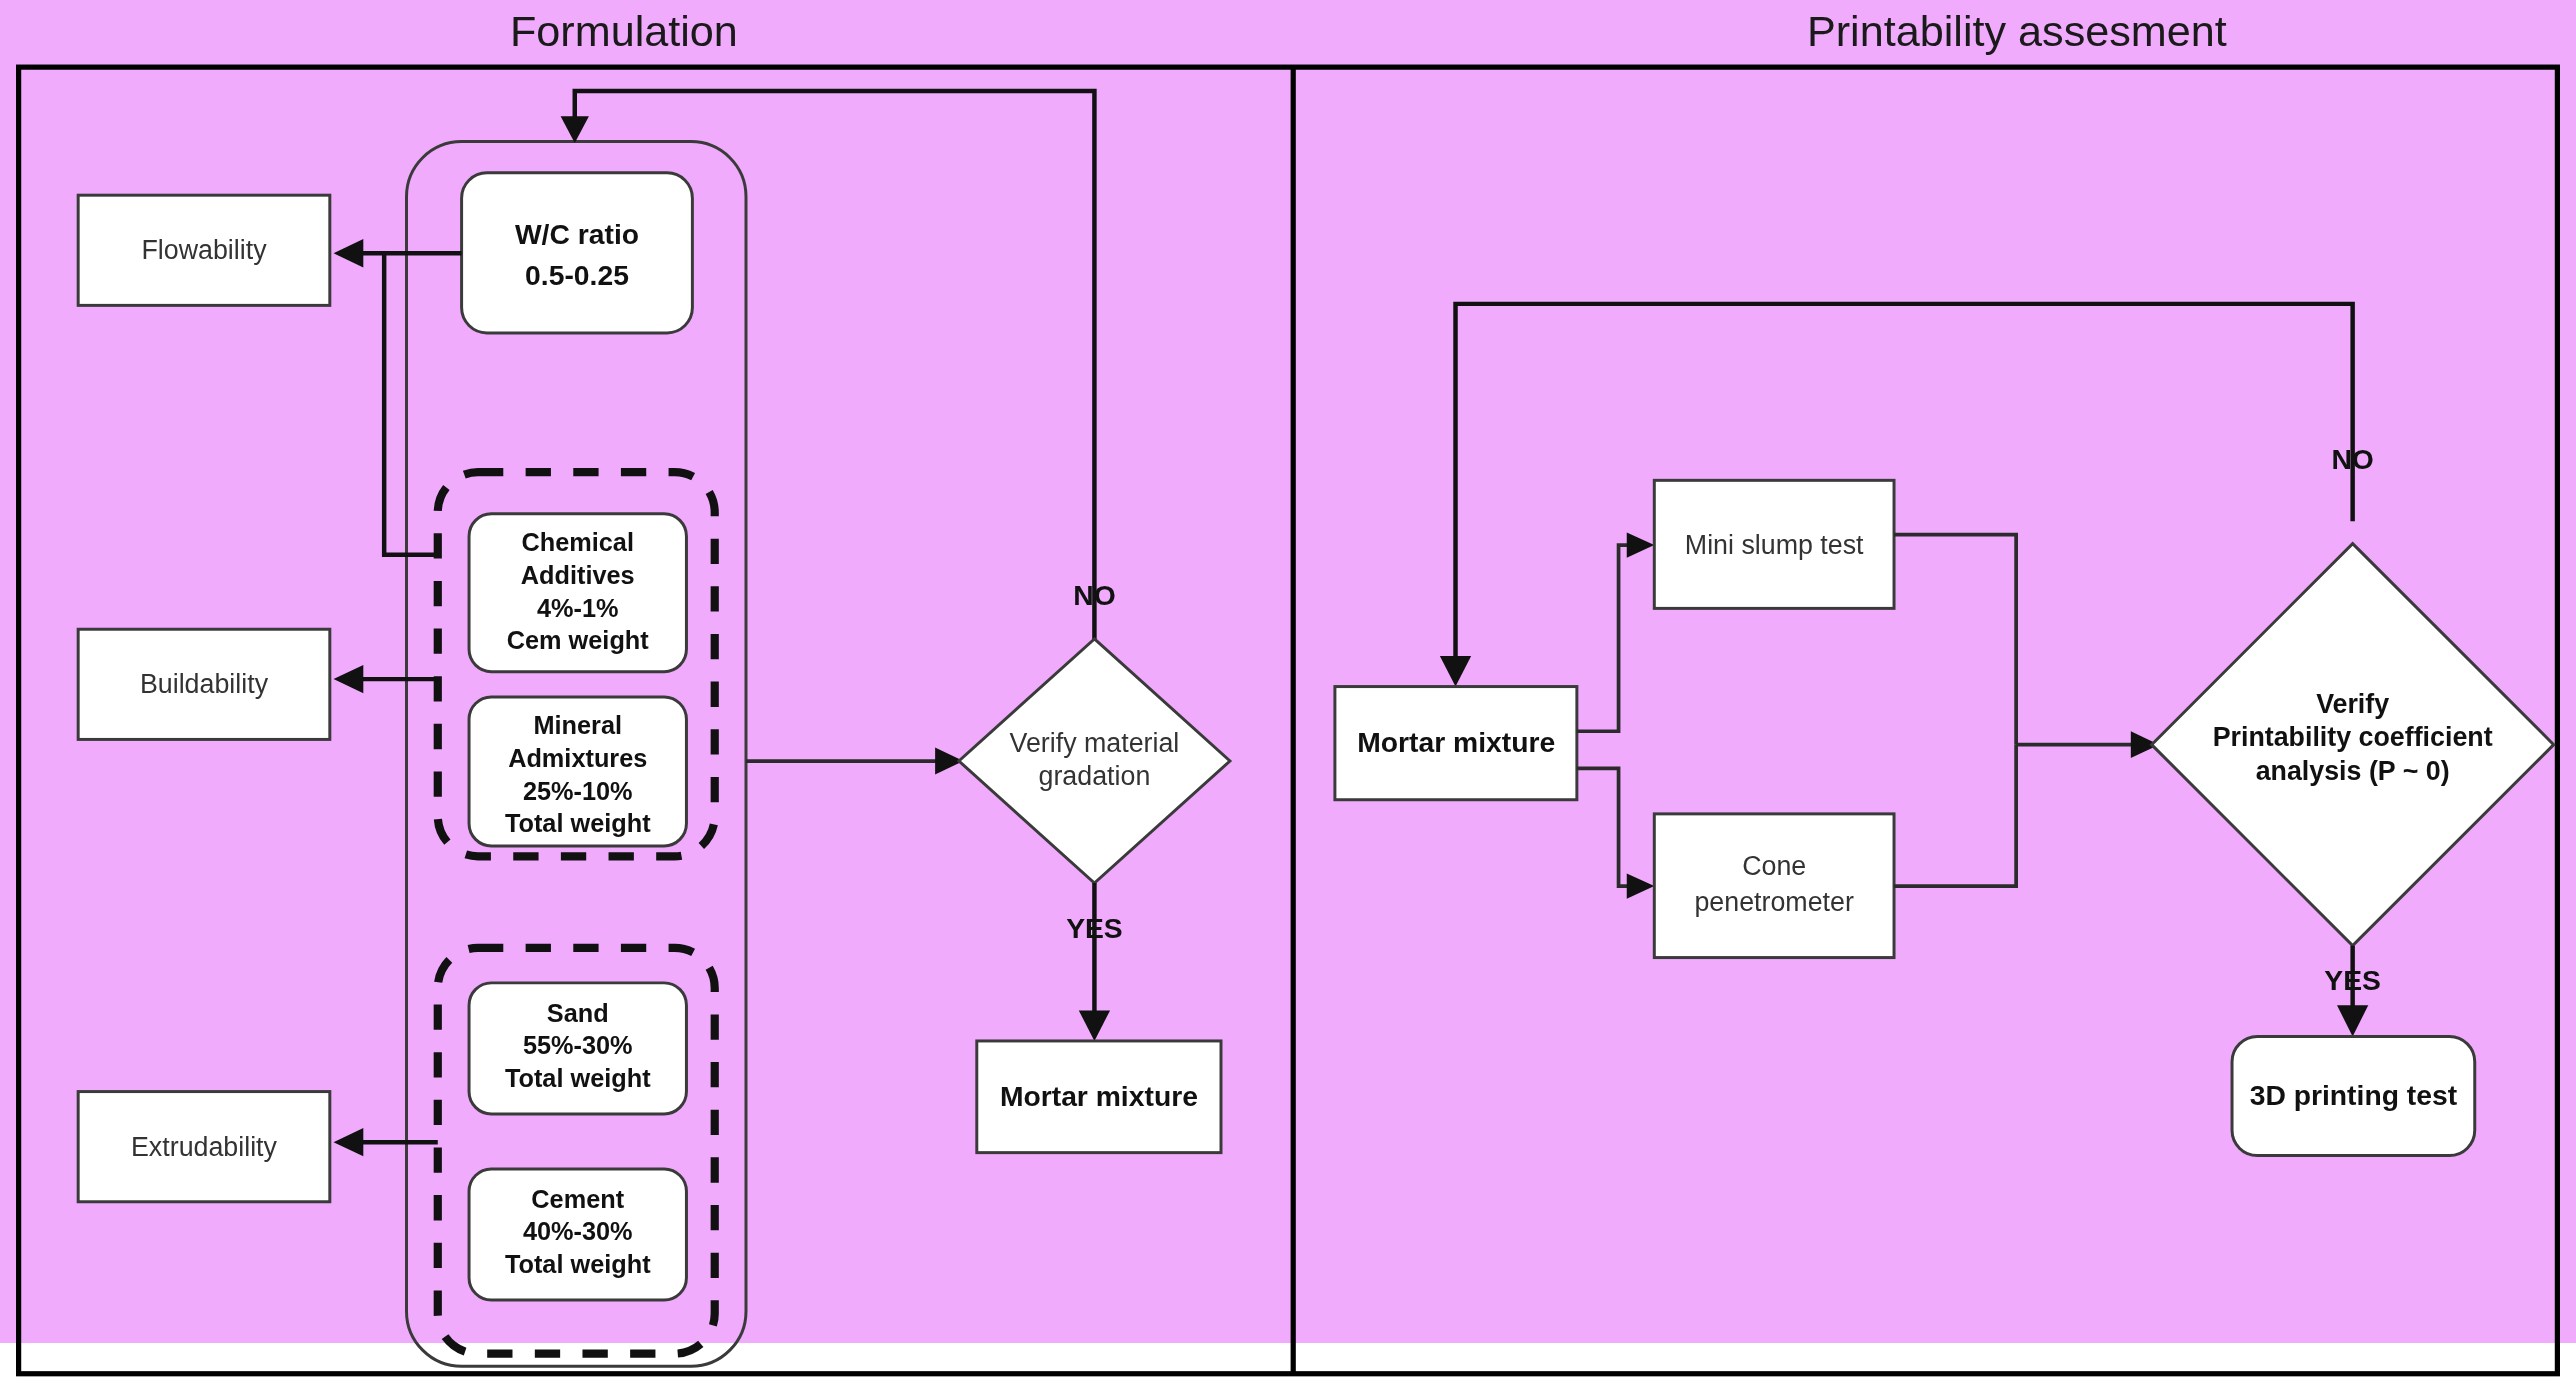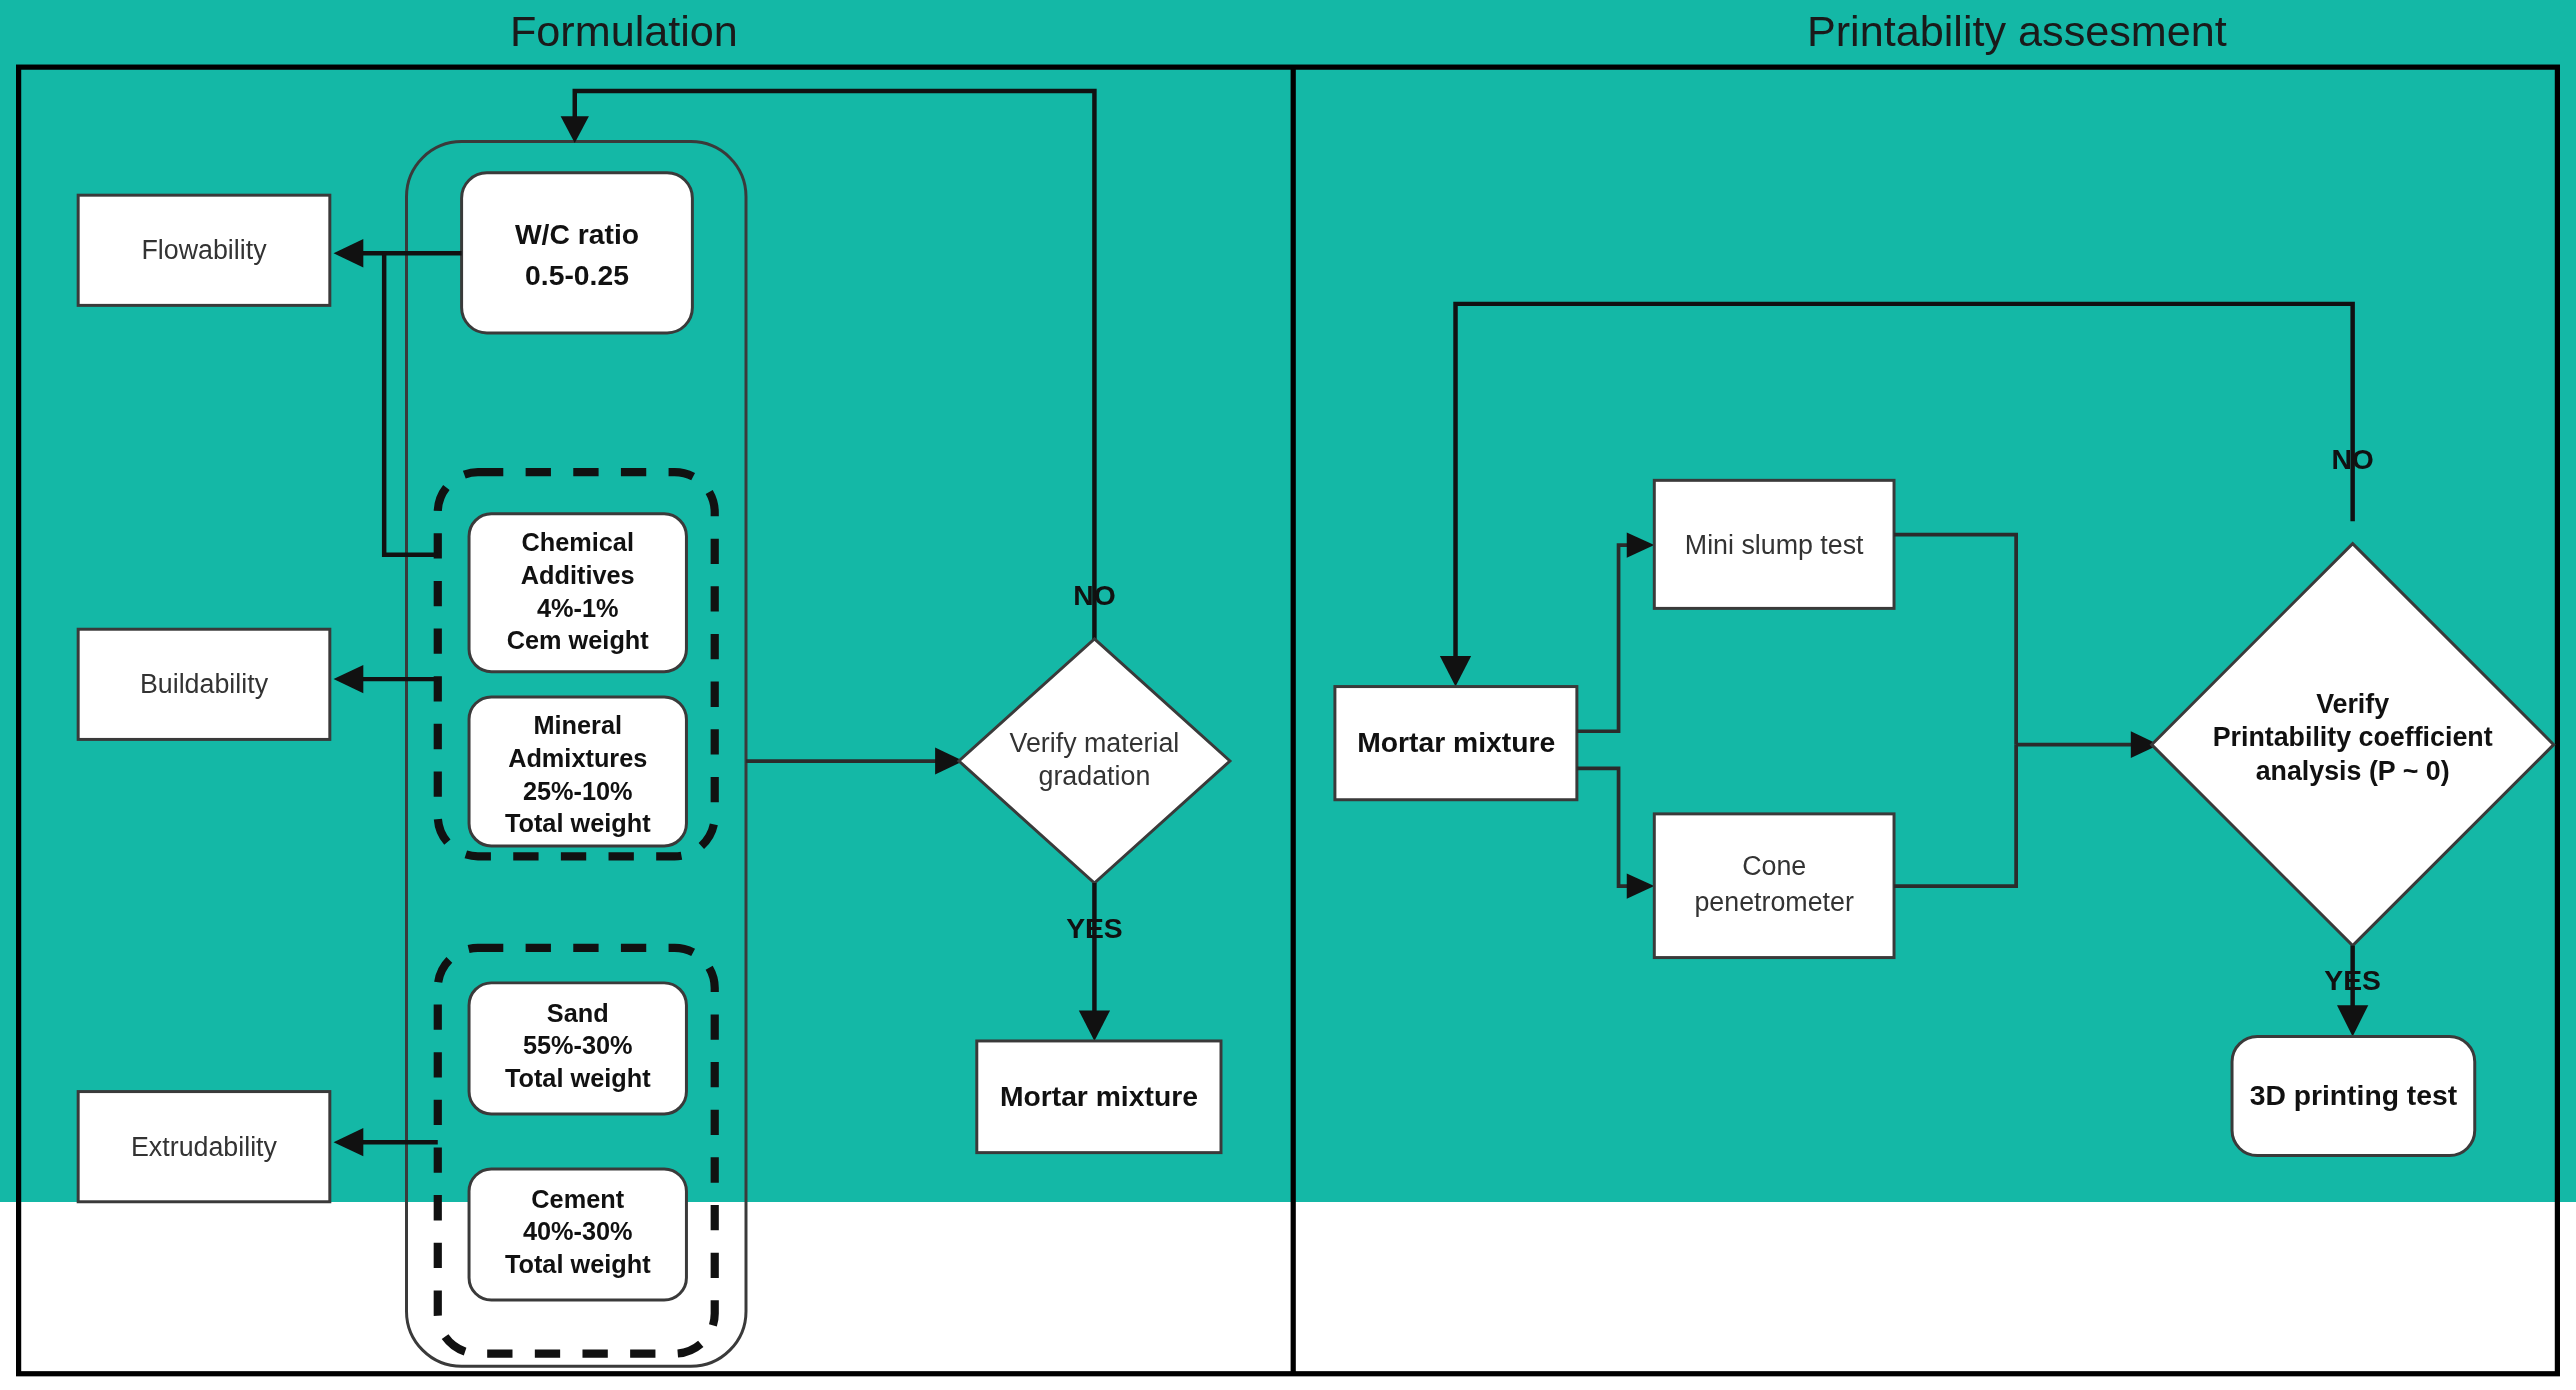--- a/index.html
+++ b/index.html
@@ -1,18 +1,18 @@
 <!DOCTYPE html>
 <html style="font-size:12px"><head>
 <meta charset="utf-8">
 <style>
   html,body{margin:0;padding:0;background:#ffffff;}
   body{width:2576px;height:1391px;overflow:hidden;
        font-family:"Liberation Sans", sans-serif;}
-  #stage{position:relative;width:2576px;height:1202px;background:#14b8a6;}
+  #stage{position:relative;width:2576px;height:1343px;background:#f0abfc;}
   svg{position:absolute;top:0;left:0;width:2576px;height:1391px;}
 
   .panel-title{font-size:58px;fill:#1a1a1a;font-family:"Liberation Sans",sans-serif;
                text-anchor:middle;dominant-baseline:alphabetic;}
   .frame{fill:none;stroke:#000000;stroke-width:7;}
   .divider{stroke:#000000;stroke-width:7;}
 
   .boxrect{fill:#ffffff;stroke:#3a3a3a;stroke-width:4;}
   .boxround{fill:#ffffff;stroke:#3a3a3a;stroke-width:4;}
   .groupround{fill:none;stroke:#3a3a3a;stroke-width:4;}

